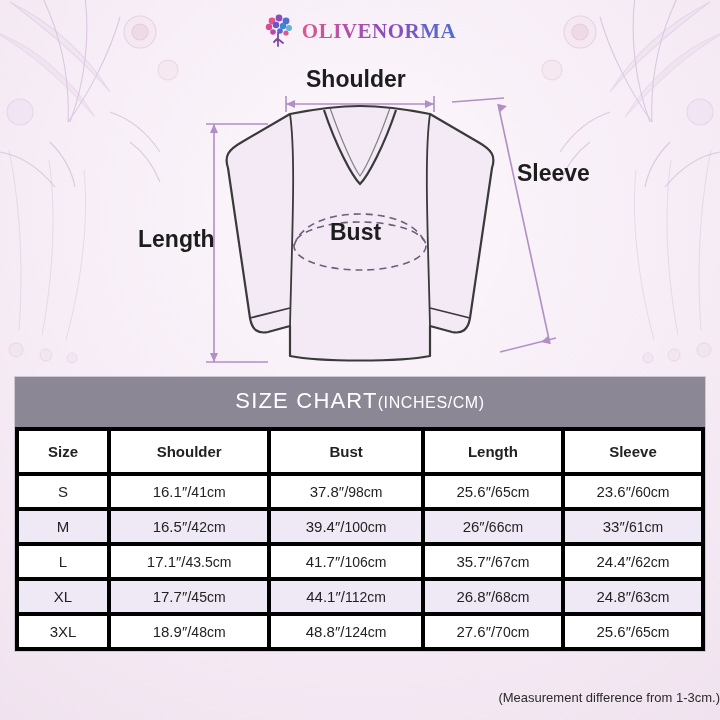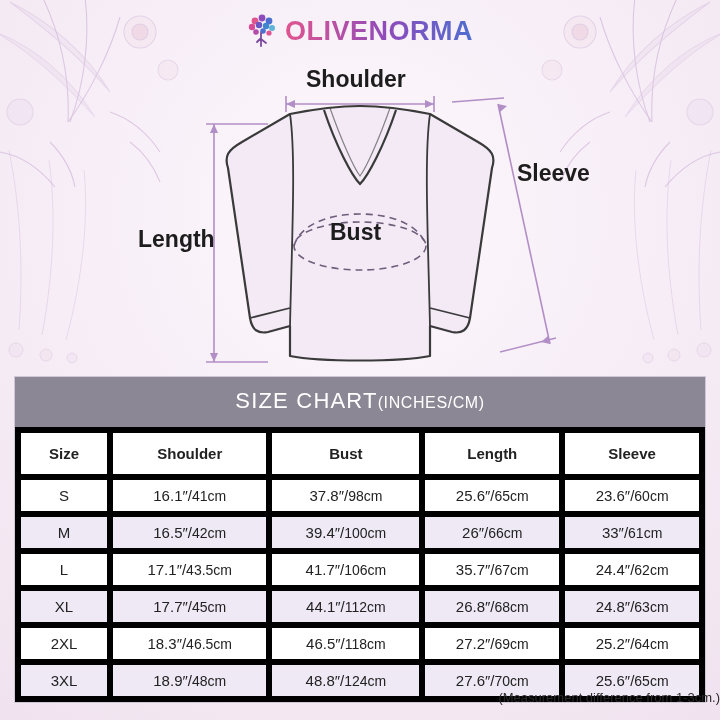--- a/index.html
+++ b/index.html
@@ -22,23 +22,23 @@
   .bg-right { right: -10px; top: -8px; opacity: .55; transform: scaleX(-1); }
   .bg-bl    { left: -6px; top: 150px; opacity: .35; }
   .bg-br    { right: -6px; top: 150px; opacity: .35; transform: scaleX(-1); }
 
   
   .logo-row {
     position: absolute; left: 0; right: 0; top: 14px;
     display: flex; align-items: center; justify-content: center; gap: 8px;
   }
   .logo-text {
-    font-size: 27px; font-weight: bold; letter-spacing: .5px;
+    font-size: 21px; font-weight: bold; letter-spacing: .5px;
     background: linear-gradient(90deg,#e0558f 0%, #8d4bbb 55%, #4e6fd0 100%);
-    -webkit-background-clip: text; background-clip: text; color: transparent;
+    -webkit-background-clip: text; background-clip: text; color: transparent; font-family: Liberation Serif, serif;
   }
 
   
   .illus {
     position: absolute; left: 0; top: 56px; width: 720px; height: 320px;
   }
   .illus svg { position: absolute; left: 0; top: 0; }
 
   .lbl {
     position: absolute;
@@ -59,21 +59,21 @@
   }
   .chart-title {
     background: #8b8795; color: #fff;
     text-align: center; padding: 11px 0 13px;
     font-size: 22px; letter-spacing: 1.2px;
   }
   .chart-title .sub { font-size: 16px; letter-spacing: .6px; margin-top: 8px; }
 
   table { width: 100%; border-collapse: collapse; }
   th, td {
-    border: 6px solid #000000;
+    border: 4px solid #000000;
     text-align: center;
     font-size: 15px;
     color: #222;
     padding: 7px 2px;
     white-space: nowrap;
   }
   thead th {
     font-size: 15px; font-weight: 700; background: #fff;
     padding: 12px 2px;
   }
@@ -273,27 +273,20 @@
         <td><span>24.4″/</span><span class="cm">62cm</span></td>
       </tr>
       <tr>
         <td class="size-col">XL</td>
         <td><span>17.7″/</span><span class="cm">45cm</span></td>
         <td><span>44.1″/</span><span class="cm">112cm</span></td>
         <td><span>26.8″/</span><span class="cm">68cm</span></td>
         <td><span>24.8″/</span><span class="cm">63cm</span></td>
       </tr>
       <tr>
-        <td class="size-col">2XL</td>
-        <td><span>18.3″/</span><span class="cm">46.5cm</span></td>
-        <td><span>46.5″/</span><span class="cm">118cm</span></td>
-        <td><span>27.2″/</span><span class="cm">69cm</span></td>
-        <td><span>25.2″/</span><span class="cm">64cm</span></td>
-      </tr>
-      <tr>
         <td class="size-col">3XL</td>
         <td><span>18.9″/</span><span class="cm">48cm</span></td>
         <td><span>48.8″/</span><span class="cm">124cm</span></td>
         <td><span>27.6″/</span><span class="cm">70cm</span></td>
         <td><span>25.6″/</span><span class="cm">65cm</span></td>
       </tr>
     </tbody>
   </table>
 </div>
 

